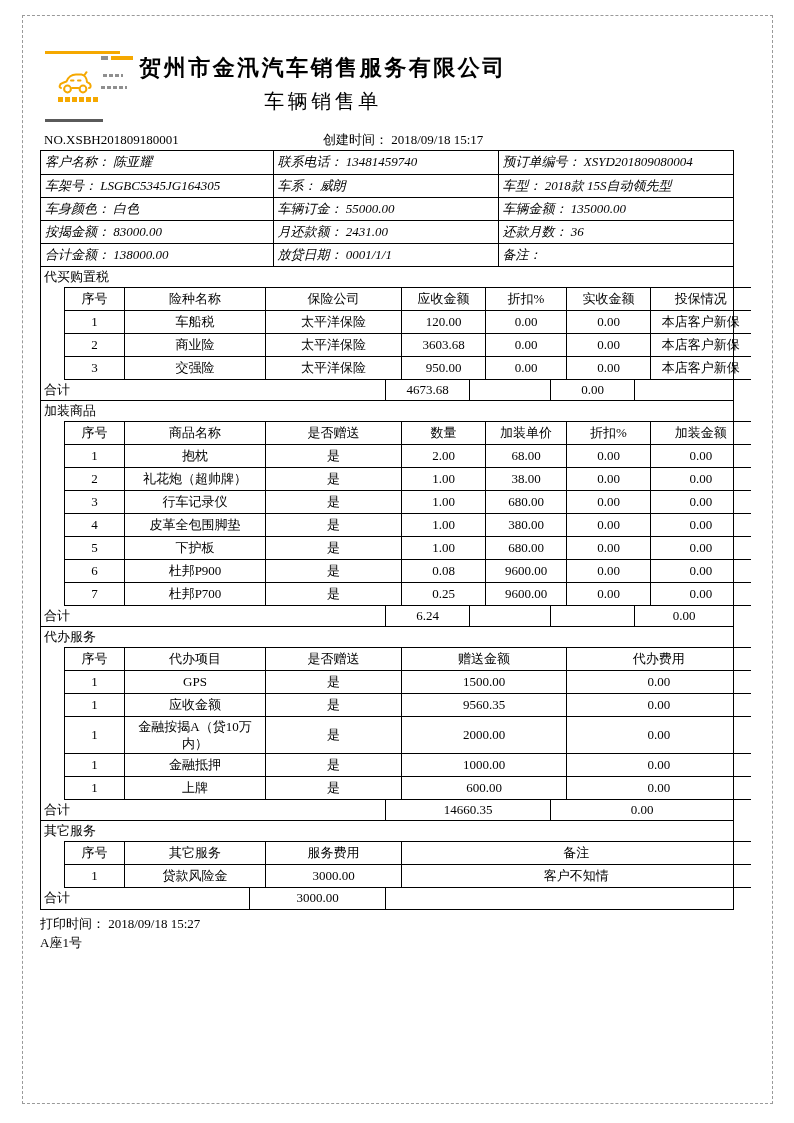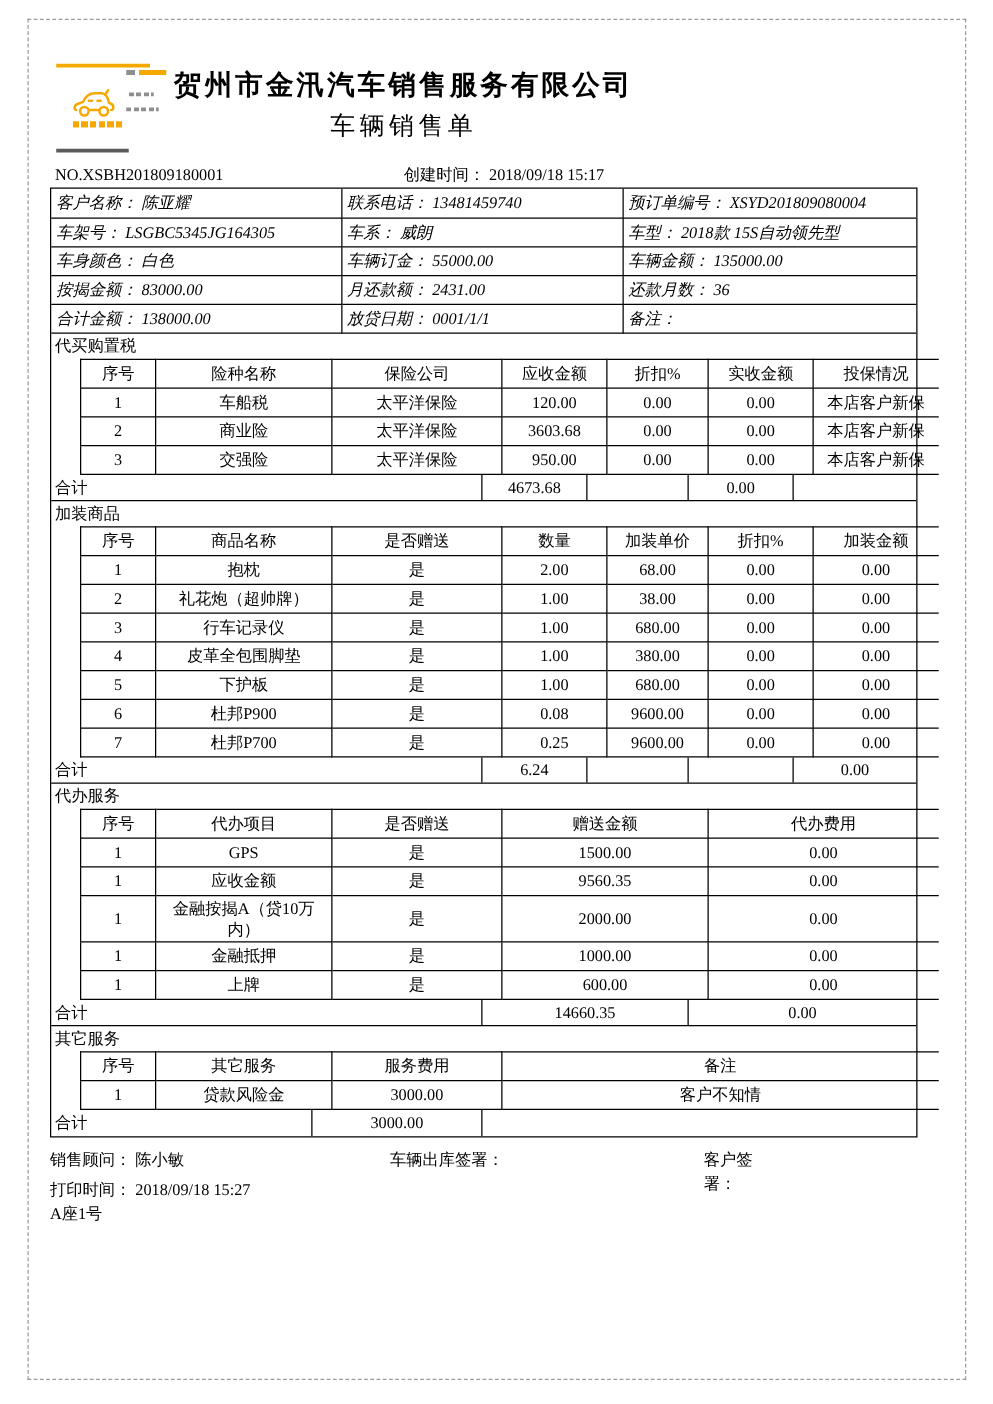--- a/index.html
+++ b/index.html
@@ -399,23 +399,18 @@
         </tbody>
     </table>
     <div class="total-row no-bb">
       <div class="tw-c1">合计</div>
       <div class="tw-c2">3000.00</div>
       <div class="tw-c3"></div>
     </div>
 
   </div>
 
-  <div class="sign-row">
-    <span class="f1">销售顾问： 陈小敏</span>
-    <span class="f2">车辆出库签署：</span>
-    <span class="f3">客户签署：</span>
-  </div>
   <div class="addr-row">
     <span class="fb">打印时间： 2018/09/18 15:27</span>
   </div>
   <div class="addr2">A座1号</div>
 
 </div>
 
 </body></html>

